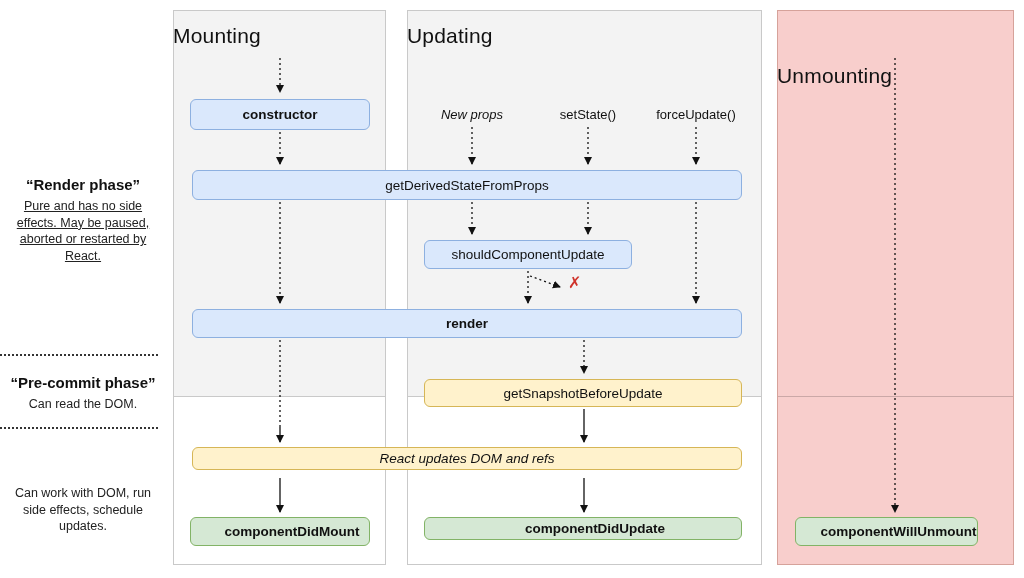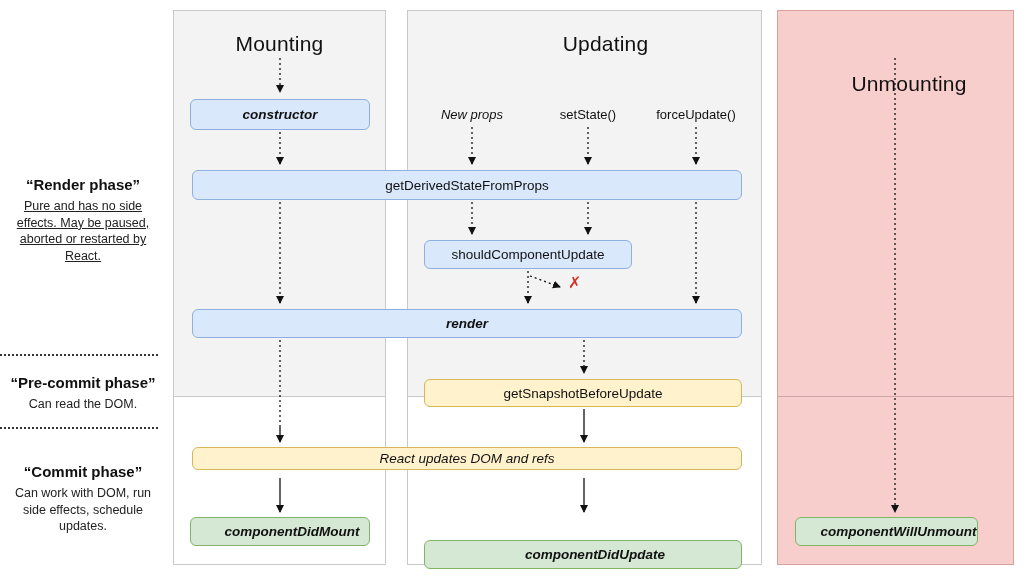--- a/index.html
+++ b/index.html
@@ -5,30 +5,30 @@
   html,body{margin:0;padding:0;background:#ffffff;}
   #stage{
     position:relative;width:1024px;height:578px;background:#ffffff;
     font-family:"Liberation Sans","DejaVu Sans",sans-serif;color:#111;
     overflow:hidden;
   }
   .col{position:absolute;top:10px;box-sizing:border-box;border:1px solid #c9c9c9;background:#ffffff;}
   .col-shade{position:absolute;left:0;top:0;right:0;height:385px;background:#f3f3f3;border-bottom:1px solid #c9c9c9;}
   .col-unmount{background:#f8cecc;border:1px solid #d6a29a;}
   .unmount-divider{position:absolute;left:0;right:0;top:385px;border-top:1px solid rgba(0,0,0,0.18);}
-  .hdr{position:absolute;top:32px;text-align:center;font-size:21px;letter-spacing:.2px;}
+  .hdr{position:absolute;top:24px;font-size:21px;letter-spacing:.2px;}
   .box{
     position:absolute;box-sizing:border-box;border-radius:6px;
     display:flex;align-items:center;justify-content:center;
     font-size:13.5px;border:1px solid;
   }
   .blue{background:#dae8fc;border-color:#8db0e0;}
   .yellow{background:#fff2cc;border-color:#d6b656;}
   .green{background:#d5e8d4;border-color:#82b366;padding-left:24px;}
-  .bold{font-weight:bold;font-style:italic;}
+  .bold{font-weight:bold;}
   .italic{font-style:italic;}
   .trigger{position:absolute;top:107px;width:110px;text-align:center;font-size:13px;}
   .phase-title{position:absolute;left:8px;width:150px;text-align:center;font-weight:bold;font-size:15px;}
   .phase-desc{position:absolute;left:8px;width:150px;text-align:center;font-size:12.5px;line-height:1.32;color:#222;}
   .phase-divider{position:absolute;left:0;width:158px;border-top:2px dotted #333;height:0;}
   .xmark{position:absolute;left:568px;top:275px;color:#d0342c;font-size:16px;font-weight:bold;line-height:1;}
   svg.arrows{position:absolute;left:0;top:0;pointer-events:none;}
 </style>
 </head>
 <body>
@@ -39,30 +39,29 @@
     <div class="col-shade"></div>
   </div>
   <div class="col" style="left:407px;width:355px;height:555px;">
     <div class="col-shade"></div>
   </div>
   <div class="col col-unmount" style="left:777px;width:237px;height:555px;">
     <div class="unmount-divider"></div>
   </div>
 
   <div class="hdr" style="left:173px;width:213px;">Mounting</div>
-  <div class="hdr" style="left:407px;width:355px;padding-left:21px;">Updating</div>
+  <div class="hdr" style="left:407px;width:355px;">Updating</div>
   <div class="hdr" style="left:777px;width:264px;margin-top:40px;">Unmounting</div>
 
   <div class="phase-title" style="top:176px;">“Render phase”</div>
   <div class="phase-desc" style="top:198px;text-decoration:underline;">Pure and has no side effects. May be paused, aborted or restarted by React.</div>
   <div class="phase-divider" style="top:354px;"></div>
   <div class="phase-title" style="top:374px;">“Pre-commit phase”</div>
   <div class="phase-desc" style="top:396px;">Can read the DOM.</div>
   <div class="phase-divider" style="top:427px;"></div>
-  <div class="phase-title" style="top:463px;">“Commit phase”</div>
   <div class="phase-desc" style="top:485px;">Can work with DOM, run side effects, schedule updates.</div>
 
   <div class="trigger italic" style="left:417px;">New props</div>
   <div class="trigger" style="left:533px;">setState()</div>
   <div class="trigger" style="left:641px;">forceUpdate()</div>
 
   <svg class="arrows" width="1024" height="578">
     <defs>
       <marker id="ah" markerWidth="9" markerHeight="9" refX="7" refY="4" orient="auto" markerUnits="userSpaceOnUse">
         <path d="M0,0 L8,4 L0,8 z" fill="#111"></path>
@@ -98,16 +97,16 @@
 
   <div class="xmark">✗</div>
 
   <div class="box blue bold" style="left:190px;top:99px;width:180px;height:31px;">constructor</div>
   <div class="box blue" style="left:192px;top:170px;width:550px;height:30px;">getDerivedStateFromProps</div>
   <div class="box blue" style="left:424px;top:240px;width:208px;height:29px;">shouldComponentUpdate</div>
   <div class="box blue bold" style="left:192px;top:309px;width:550px;height:29px;border-radius:6px;">render</div>
   <div class="box yellow" style="left:424px;top:379px;width:318px;height:28px;">getSnapshotBeforeUpdate</div>
   <div class="box yellow italic" style="left:192px;top:447px;width:550px;height:23px;">React updates DOM and refs</div>
   <div class="box green bold" style="left:190px;top:517px;width:180px;height:29px;">componentDidMount</div>
-  <div class="box green bold" style="left:424px;top:517px;width:318px;height:29px;margin-top:23px;">componentDidUpdate</div>
+  <div class="box green bold" style="left:424px;top:517px;width:318px;height:23px;">componentDidUpdate</div>
   <div class="box green bold" style="left:795px;top:517px;width:183px;height:29px;">componentWillUnmount</div>
 
 </div>
 
 </body></html>

